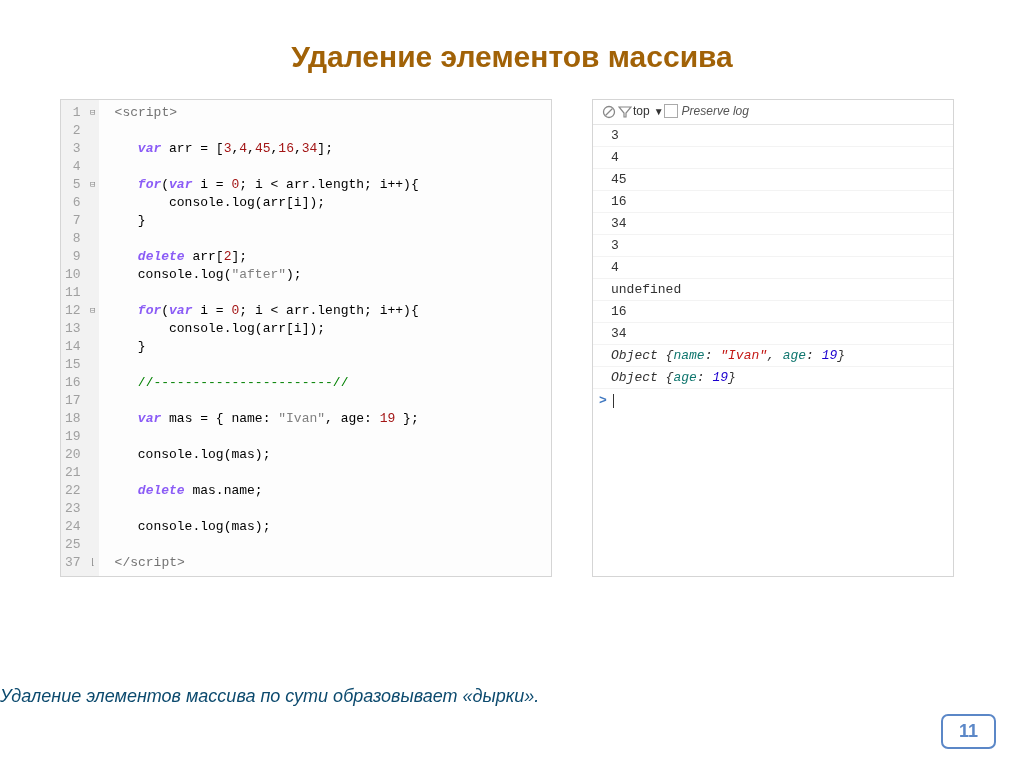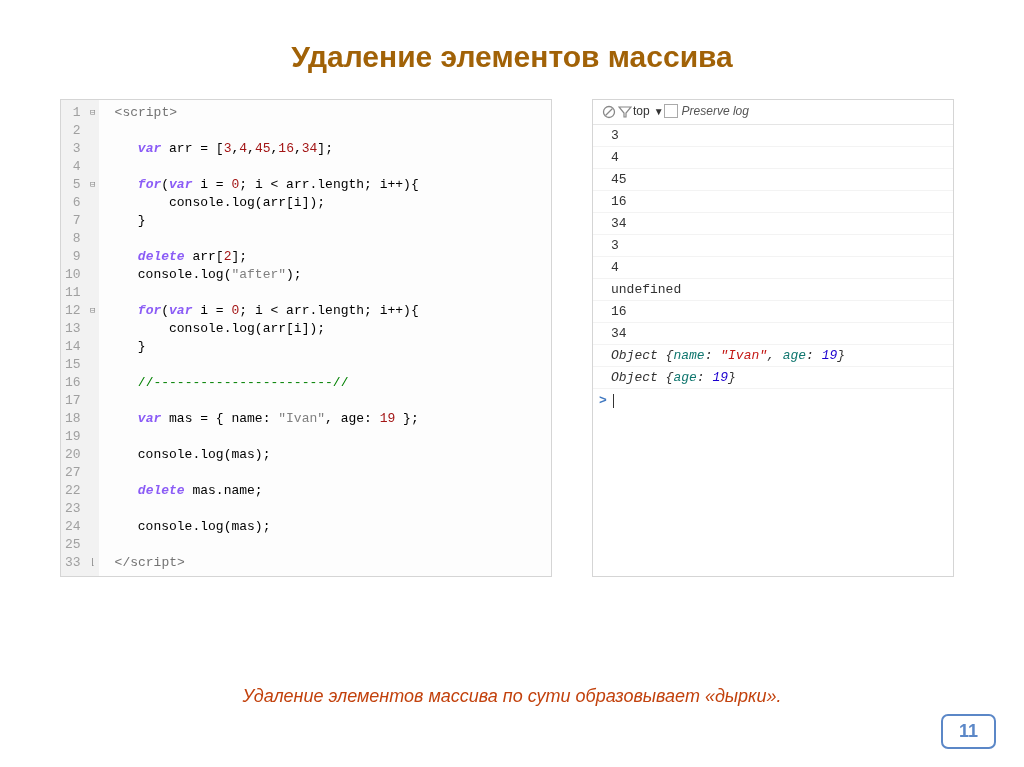--- a/index.html
+++ b/index.html
@@ -97,24 +97,24 @@
   .obj .key { color: #0f766e; font-style: italic; }
   .obj .val-str { color: #c41a16; font-style: italic; }
   .obj .val-num { color: #1c00cf; font-style: italic; }
   .prompt-row { padding: 4px 6px; color: #4078c0; font-weight: bold; display: flex; align-items: center; gap: 6px; }
   .cursor { width: 1px; height: 14px; background: #333; display: inline-block; }
 
   .footnote {
     position: absolute;
     bottom: 60px;
     width: 100%;
-    text-align: center;
+    text-align: left;
     font-style: italic;
     font-size: 18px;
-    color: #c2410c;
+    color: #0c4a6e;
   }
   .page-num {
     position: absolute;
     bottom: 18px;
     right: 28px;
     border: 2px solid #5b87c7;
     border-radius: 7px;
     padding: 5px 16px;
     color: #5b87c7;
     font-weight: bold;
@@ -144,26 +144,26 @@
         <div>11</div>
         <div>12</div>
         <div>13</div>
         <div>14</div>
         <div>15</div>
         <div>16</div>
         <div>17</div>
         <div>18</div>
         <div>19</div>
         <div>20</div>
-        <div>27</div>
+        <div>21</div>
         <div>22</div>
         <div>23</div>
         <div>24</div>
         <div>25</div>
-        <div>33</div>
+        <div>37</div>
       </div>
     <div class="fold-col" id="foldcol">
         <div>⊟</div>
         <div>&nbsp;</div>
         <div>&nbsp;</div>
         <div>&nbsp;</div>
         <div>⊟</div>
         <div>&nbsp;</div>
         <div>&nbsp;</div>
         <div>&nbsp;</div>

